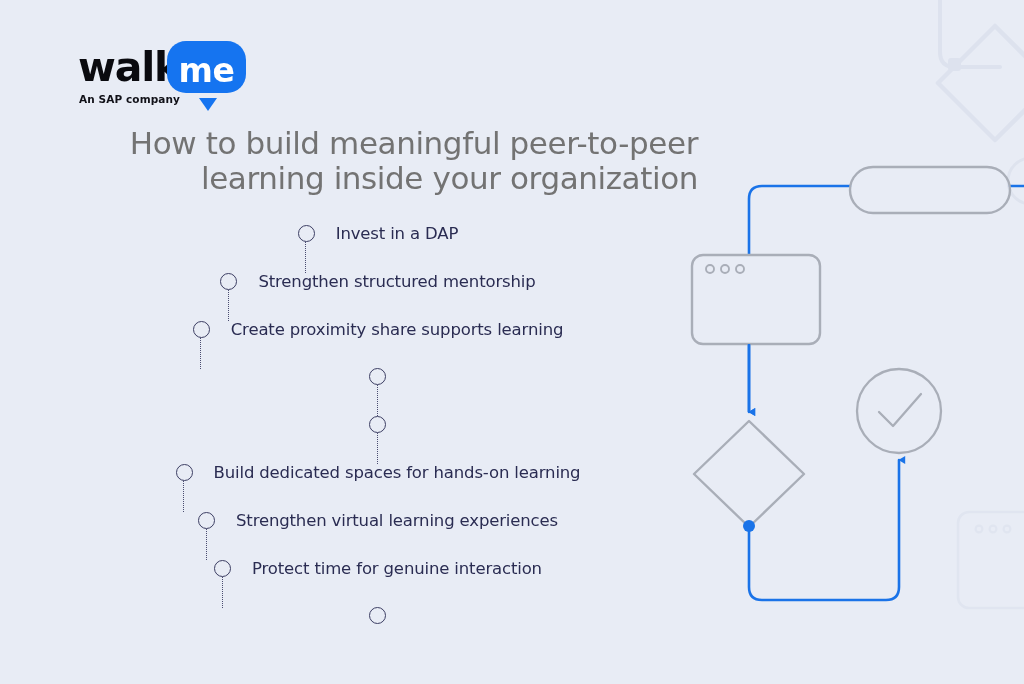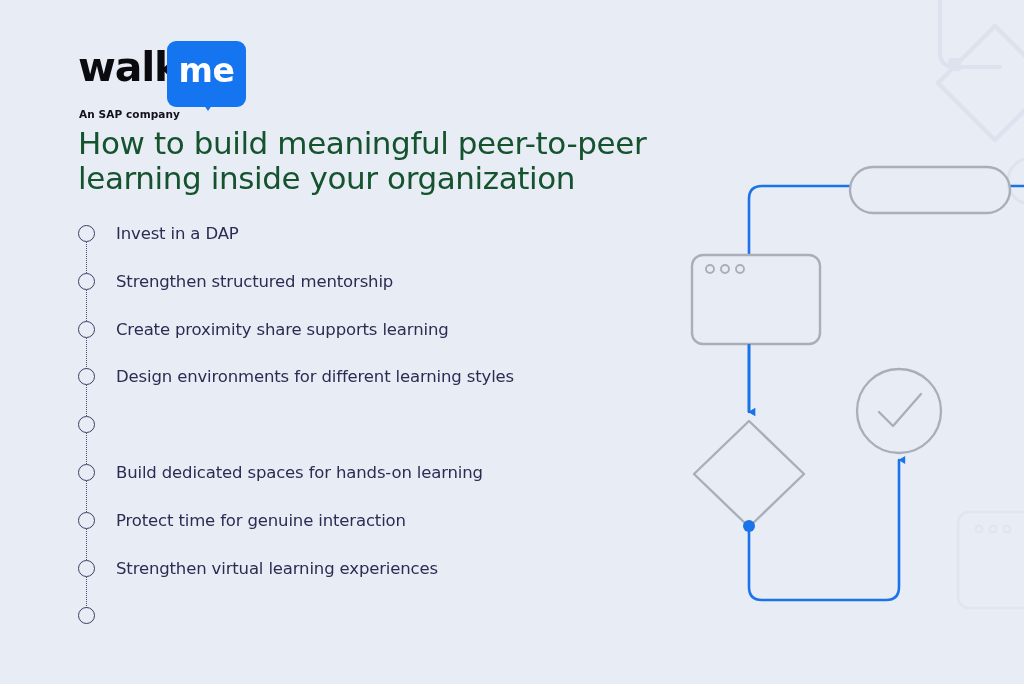--- a/index.html
+++ b/index.html
@@ -54,23 +54,23 @@
     letter-spacing: -1.2px;
     color: #0a0a0f;
     line-height: 1;
   }
 
   #logo-bubble {
     position: absolute;
     left: 89px;
     top: 0px;
     width: 79px;
-    height: 66px;
+    height: 52px;
     background: #1574f0;
-    border-radius: 9px;
+    border-radius: 19px;
   }
 
   #logo-bubble-tail {
     position: absolute;
     left: 32px;
     top: 57px;
     width: 0;
     height: 0;
     border-left: 9px solid transparent;
     border-right: 9px solid transparent;
@@ -90,55 +90,57 @@
     font-size: 33px;
     font-weight: 700;
     letter-spacing: -0.5px;
     color: #ffffff;
     padding-bottom: 3px;
   }
 
   #logo-tagline {
     position: absolute;
     left: 1px;
-    top: 67px;
+    top: 52px;
     font-family: "DejaVu Sans", sans-serif;
     font-size: 10.5px;
     font-weight: 700;
     letter-spacing: 0.1px;
     color: #111118;
   }
 
   
   #page-title {
     position: absolute;
     left: 78px;
     top: 126px;
     width: 620px;
     font-family: "DejaVu Sans", sans-serif;
     font-size: 31px;
     font-weight: 400;
     line-height: 1.13;
     letter-spacing: -0.4px;
-    color: #14532d;
+    color: #737373;
+    text-align: right;
   }
 
   
   #checklist {
     position: absolute;
     left: 78px;
     top: 224px;
     width: 600px;
   }
 
   .list-item {
     position: relative;
     height: 47.8px;
     display: flex;
     align-items: flex-start;
+    justify-content: center;
   }
 
   .bullet-wrap {
     position: relative;
     width: 18px;
     height: 18px;
     flex: 0 0 18px;
     margin-top: 1px;
   }
 
@@ -268,21 +270,20 @@
         <div class="connector"></div>
       </div>
       <div class="item-label">Create proximity share supports learning</div>
     </div>
 
     <div class="list-item">
       <div class="bullet-wrap">
         <div class="bullet-circle"></div>
         <div class="connector"></div>
       </div>
-      <div class="item-label">Design environments for different learning styles</div>
     </div>
 
     <div class="list-item">
       <div class="bullet-wrap">
         <div class="bullet-circle"></div>
         <div class="connector"></div>
       </div>
     </div>
 
     <div class="list-item">
@@ -291,33 +292,33 @@
         <div class="connector"></div>
       </div>
       <div class="item-label">Build dedicated spaces for hands-on learning</div>
     </div>
 
     <div class="list-item">
       <div class="bullet-wrap">
         <div class="bullet-circle"></div>
         <div class="connector"></div>
       </div>
+      <div class="item-label">Strengthen virtual learning experiences</div>
+    </div>
+
+    <div class="list-item">
+      <div class="bullet-wrap">
+        <div class="bullet-circle"></div>
+        <div class="connector"></div>
+      </div>
       <div class="item-label">Protect time for genuine interaction</div>
     </div>
 
     <div class="list-item">
       <div class="bullet-wrap">
         <div class="bullet-circle"></div>
-        <div class="connector"></div>
-      </div>
-      <div class="item-label">Strengthen virtual learning experiences</div>
-    </div>
-
-    <div class="list-item">
-      <div class="bullet-wrap">
-        <div class="bullet-circle"></div>
 
       </div>
     </div>
 
   </div>
 
 </div>
 
 </body></html>

